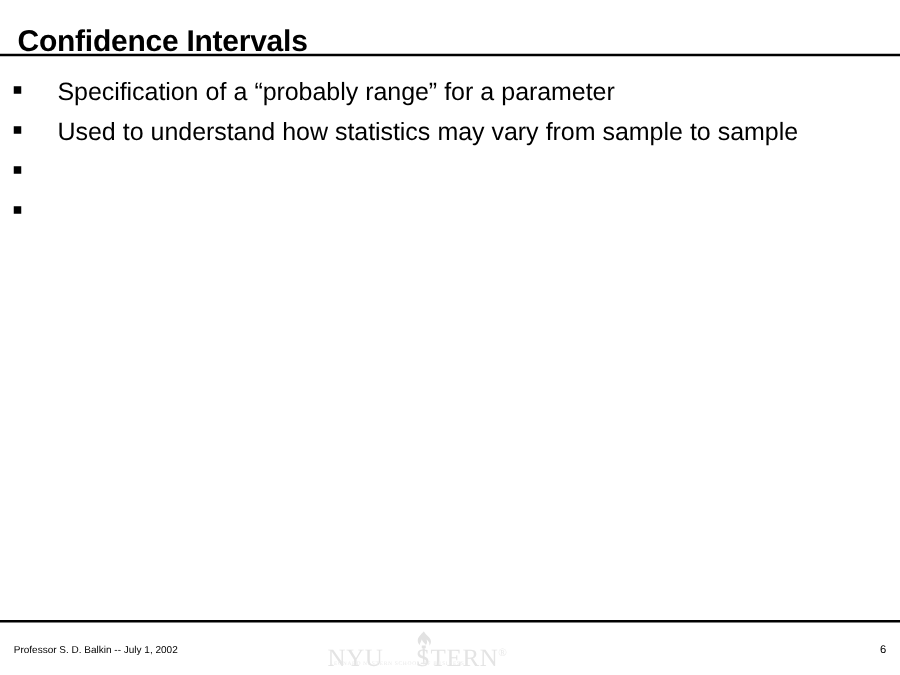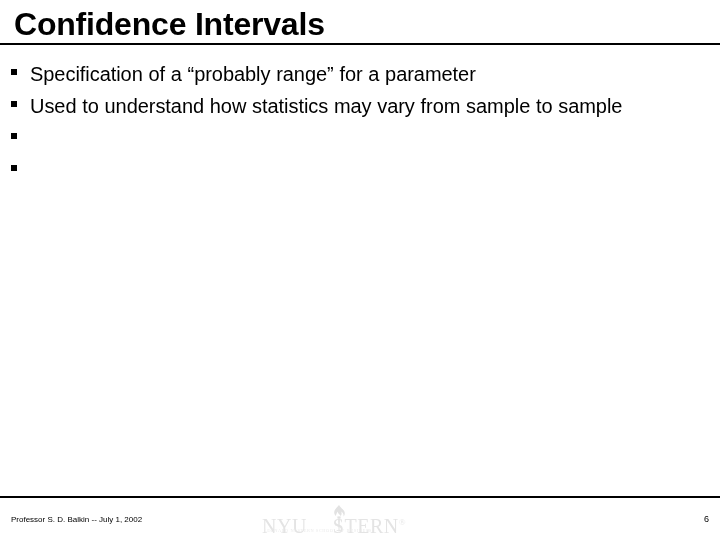--- a/index.html
+++ b/index.html
@@ -26,22 +26,22 @@
   
   .title-block {
     position: absolute;
     left: 0;
     top: 0;
     width: 720px;
   }
   .slide-title {
     position: absolute;
     left: 14px;
-    top: 9px;
-    font-size: 32px;
+    top: 19px;
+    font-size: 24px;
     font-weight: bold;
     letter-spacing: -0.2px;
     line-height: 30px;
     color: #000000;
     white-space: nowrap;
   }
   .title-rule {
     position: absolute;
     left: 0px;
     top: 43px;
@@ -52,21 +52,21 @@
 
   
   .body-block {
     position: absolute;
     left: 0px;
     top: 58px;
     width: 720px;
   }
   .bullet-row {
     position: relative;
-    padding-left: 30px;
+    padding-left: 46px;
     margin: 0 0 0 0;
     min-height: 32px;
   }
   .bullet-marker {
     position: absolute;
     left: 11px;
     top: 11px;
     width: 6px;
     height: 6px;
     background: #000000;

